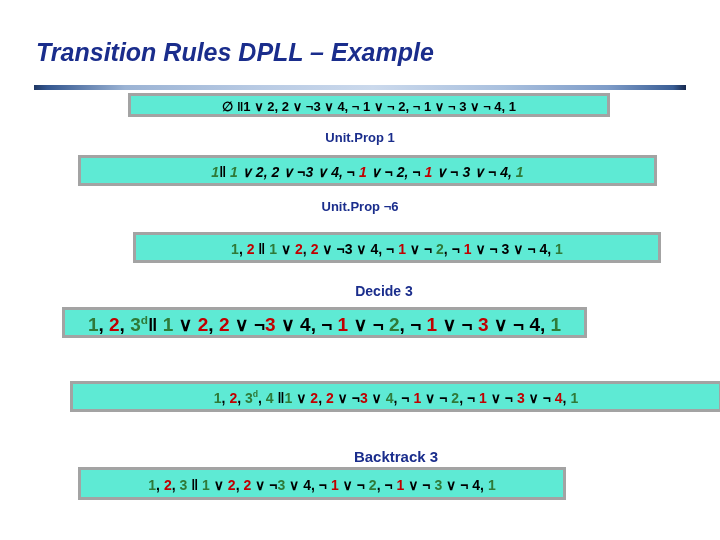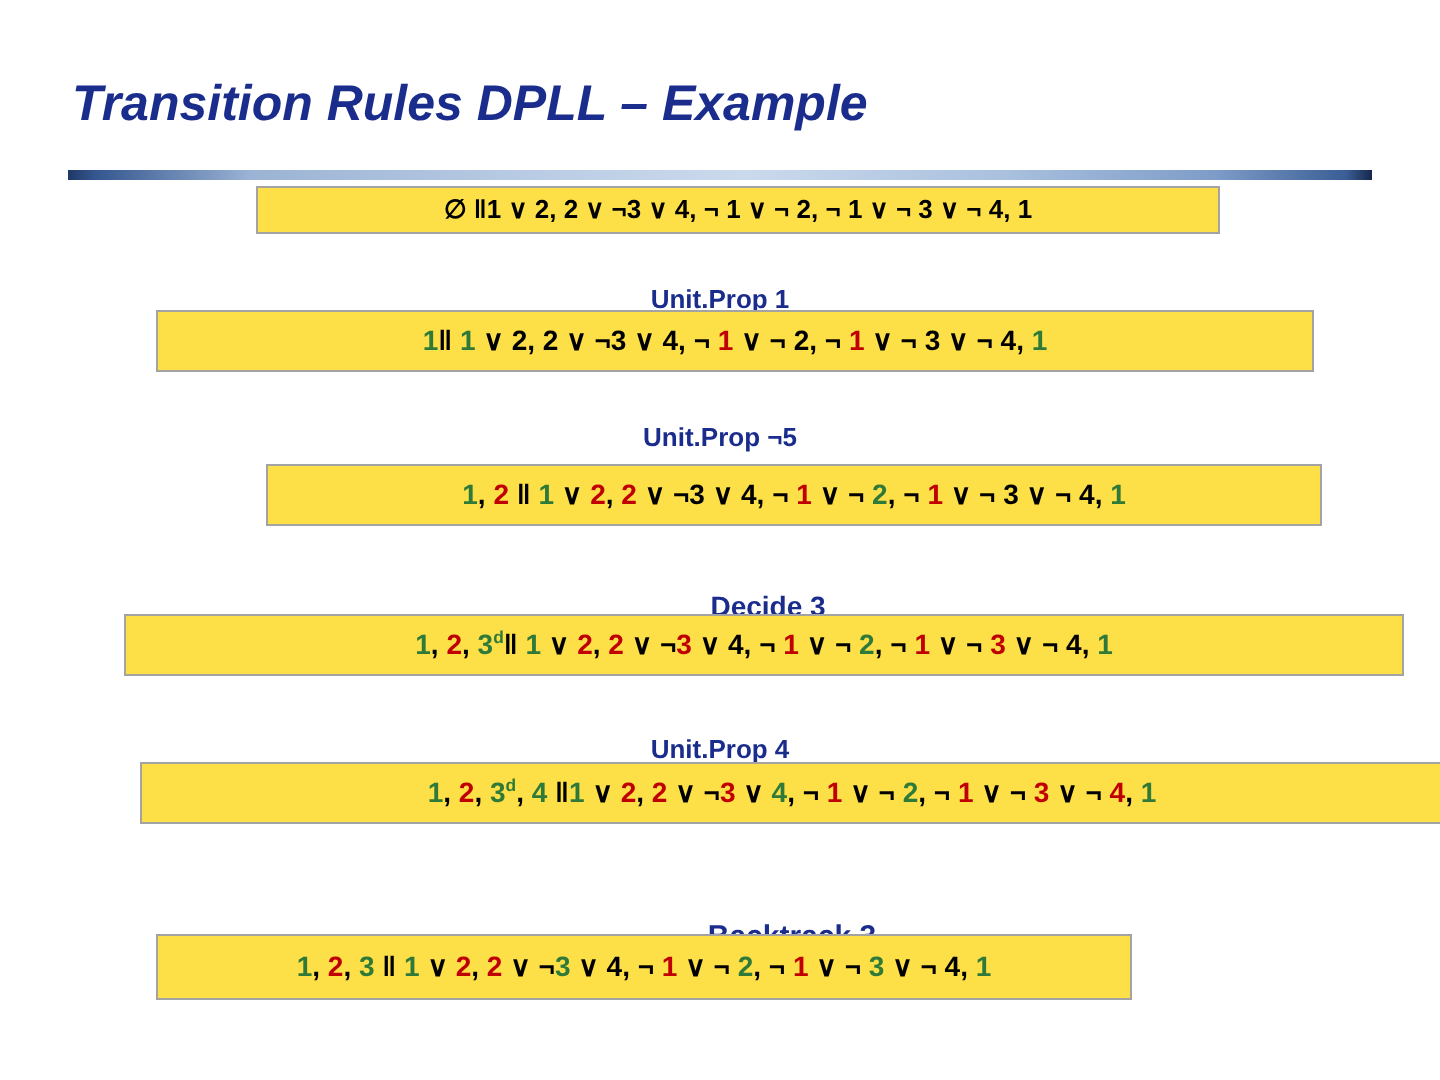--- a/index.html
+++ b/index.html
@@ -41,54 +41,53 @@
     width: 652px;
     height: 5px;
     background: linear-gradient(to right, #1f3864 0%, #33568f 2%, #9bb3d4 14%,
                  #b9cbe4 35%, #cbd9ec 52%, #a9c0de 72%, #7e9cc8 88%, #3a5e95 98%, #16284d 100%);
   }
 
   
   .box {
     position: absolute;
     box-sizing: border-box;
-    border: 1px solid #a3a3a3;
-    background: #fde047;
+    border: 3px solid #a3a3a3;
+    background: #5eead4;
     text-align: center;
     white-space: nowrap;
     font-weight: bold;
     color: #000000;
   }
   .box .inner {
     display: block;
     width: 100%;
   }
 
   .rule-label {
     position: absolute;
     width: 720px;
     left: 0;
     text-align: center;
     color: #1a2d8c;
     font-weight: bold;
     white-space: nowrap;
-    margin-top: 12px;
   }
 
   
   #row0 { left: 128px; top: 93px;  width: 482px; height: 24px; font-size: 13px; line-height: 22px; }
   #lbl0 { top: 130px; font-size: 13px; }
 
-  #row1 { left: 78px;  top: 155px; width: 579px; height: 31px; font-size: 14px; line-height: 29px; }
+  #row1 { left: 78px;  top: 155px; width: 579px; height: 31px; font-size: 14px; line-height: 29px; font-style: italic; }
   #lbl1 { top: 199px; font-size: 13px; }
 
   #row2 { left: 106px; top: 232px; width: 528px; height: 31px; font-size: 14px; line-height: 29px; margin-left: 27px; }
   #lbl2 { top: 283px; font-size: 14px; padding-left: 24px; }
 
-  #row3 { left: 62px;  top: 307px; width: 640px; height: 31px; font-size: 14px; line-height: 29px; }
+  #row3 { left: 62px;  top: 307px; width: 525px; height: 31px; font-size: 19px; line-height: 29px; }
   #lbl3 { top: 355px; font-size: 13px; }
 
   #row4 { left: 70px;  top: 381px; width: 652px; height: 31px; font-size: 14px; line-height: 29px; }
   #lbl4 { top: 448px; font-size: 15px; padding-left: 36px; }
 
   #row5 { left: 78px;  top: 467px; width: 488px; height: 33px; font-size: 14px; line-height: 31px; }
 
   
   .lit-true  { color: #2f7a38; }
   .lit-false { color: #c00000; }
@@ -106,31 +105,30 @@
   <div class="title-rule"></div>
 
   <div class="box" id="row0">
     <span class="inner"><span class="lit-none">∅</span><span class="sep"> ‖</span><span class="lit-none">1</span><span class="lit-none"> ∨ </span><span class="lit-none">2</span><span class="lit-none">, </span><span class="lit-none">2</span><span class="lit-none"> ∨ </span><span class="lit-none">¬</span><span class="lit-none">3</span><span class="lit-none"> ∨ </span><span class="lit-none">4</span><span class="lit-none">, </span><span class="lit-none">¬ </span><span class="lit-none">1</span><span class="lit-none"> ∨ </span><span class="lit-none">¬ </span><span class="lit-none">2</span><span class="lit-none">, </span><span class="lit-none">¬ </span><span class="lit-none">1</span><span class="lit-none"> ∨ </span><span class="lit-none">¬ </span><span class="lit-none">3</span><span class="lit-none"> ∨ </span><span class="lit-none">¬ </span><span class="lit-none">4</span><span class="lit-none">, </span><span class="lit-none">1</span></span>
   </div>
   <div class="rule-label" id="lbl0">Unit.Prop 1</div>
 
   <div class="box" id="row1">
     <span class="inner"><span class="lit-true">1</span><span class="sep">‖</span><span class="lit-none"> </span><span class="lit-true">1</span><span class="lit-none"> ∨ </span><span class="lit-none">2</span><span class="lit-none">, </span><span class="lit-none">2</span><span class="lit-none"> ∨ </span><span class="lit-none">¬</span><span class="lit-none">3</span><span class="lit-none"> ∨ </span><span class="lit-none">4</span><span class="lit-none">, </span><span class="lit-none">¬ </span><span class="lit-false">1</span><span class="lit-none"> ∨ </span><span class="lit-none">¬ </span><span class="lit-none">2</span><span class="lit-none">, </span><span class="lit-none">¬ </span><span class="lit-false">1</span><span class="lit-none"> ∨ </span><span class="lit-none">¬ </span><span class="lit-none">3</span><span class="lit-none"> ∨ </span><span class="lit-none">¬ </span><span class="lit-none">4</span><span class="lit-none">, </span><span class="lit-true">1</span></span>
   </div>
-  <div class="rule-label" id="lbl1">Unit.Prop ¬5</div>
+  <div class="rule-label" id="lbl1">Unit.Prop ¬6</div>
 
   <div class="box" id="row2">
     <span class="inner"><span class="lit-true">1</span><span class="lit-none">, </span><span class="lit-false">2</span><span class="sep"> ‖ </span><span class="lit-true">1</span><span class="lit-none"> ∨ </span><span class="lit-false">2</span><span class="lit-none">, </span><span class="lit-false">2</span><span class="lit-none"> ∨ </span><span class="lit-none">¬</span><span class="lit-none">3</span><span class="lit-none"> ∨ </span><span class="lit-none">4</span><span class="lit-none">, </span><span class="lit-none">¬ </span><span class="lit-false">1</span><span class="lit-none"> ∨ </span><span class="lit-none">¬ </span><span class="lit-true">2</span><span class="lit-none">, </span><span class="lit-none">¬ </span><span class="lit-false">1</span><span class="lit-none"> ∨ </span><span class="lit-none">¬ </span><span class="lit-none">3</span><span class="lit-none"> ∨ </span><span class="lit-none">¬ </span><span class="lit-none">4</span><span class="lit-none">, </span><span class="lit-true">1</span></span>
   </div>
   <div class="rule-label" id="lbl2">Decide  3</div>
 
   <div class="box" id="row3">
     <span class="inner"><span class="lit-true">1</span><span class="lit-none">, </span><span class="lit-false">2</span><span class="lit-none">, </span><span class="lit-true">3<sup class="dec">d</sup></span><span class="sep">‖</span><span class="lit-none"> </span><span class="lit-true">1</span><span class="lit-none"> ∨ </span><span class="lit-false">2</span><span class="lit-none">, </span><span class="lit-false">2</span><span class="lit-none"> ∨ </span><span class="lit-none">¬</span><span class="lit-false">3</span><span class="lit-none"> ∨ </span><span class="lit-none">4</span><span class="lit-none">, </span><span class="lit-none">¬ </span><span class="lit-false">1</span><span class="lit-none"> ∨ </span><span class="lit-none">¬ </span><span class="lit-true">2</span><span class="lit-none">, </span><span class="lit-none">¬ </span><span class="lit-false">1</span><span class="lit-none"> ∨ </span><span class="lit-none">¬ </span><span class="lit-false">3</span><span class="lit-none"> ∨ </span><span class="lit-none">¬ </span><span class="lit-none">4</span><span class="lit-none">, </span><span class="lit-true">1</span></span>
   </div>
-  <div class="rule-label" id="lbl3">Unit.Prop 4</div>
 
   <div class="box" id="row4">
     <span class="inner"><span class="lit-true">1</span><span class="lit-none">, </span><span class="lit-false">2</span><span class="lit-none">, </span><span class="lit-true">3<sup class="dec">d</sup></span><span class="lit-none">, </span><span class="lit-true">4</span><span class="sep"> ‖</span><span class="lit-true">1</span><span class="lit-none"> ∨ </span><span class="lit-false">2</span><span class="lit-none">, </span><span class="lit-false">2</span><span class="lit-none"> ∨ </span><span class="lit-none">¬</span><span class="lit-false">3</span><span class="lit-none"> ∨ </span><span class="lit-true">4</span><span class="lit-none">, </span><span class="lit-none">¬ </span><span class="lit-false">1</span><span class="lit-none"> ∨ </span><span class="lit-none">¬ </span><span class="lit-true">2</span><span class="lit-none">, </span><span class="lit-none">¬ </span><span class="lit-false">1</span><span class="lit-none"> ∨ </span><span class="lit-none">¬ </span><span class="lit-false">3</span><span class="lit-none"> ∨ </span><span class="lit-none">¬ </span><span class="lit-false">4</span><span class="lit-none">, </span><span class="lit-true">1</span></span>
   </div>
   <div class="rule-label" id="lbl4">Backtrack 3</div>
 
   <div class="box" id="row5">
     <span class="inner"><span class="lit-true">1</span><span class="lit-none">, </span><span class="lit-false">2</span><span class="lit-none">, </span><span class="lit-true">3</span><span class="sep"> ‖ </span><span class="lit-true">1</span><span class="lit-none"> ∨ </span><span class="lit-false">2</span><span class="lit-none">, </span><span class="lit-false">2</span><span class="lit-none"> ∨ </span><span class="lit-none">¬</span><span class="lit-true">3</span><span class="lit-none"> ∨ </span><span class="lit-none">4</span><span class="lit-none">, </span><span class="lit-none">¬ </span><span class="lit-false">1</span><span class="lit-none"> ∨ </span><span class="lit-none">¬ </span><span class="lit-true">2</span><span class="lit-none">, </span><span class="lit-none">¬ </span><span class="lit-false">1</span><span class="lit-none"> ∨ </span><span class="lit-none">¬ </span><span class="lit-true">3</span><span class="lit-none"> ∨ </span><span class="lit-none">¬ </span><span class="lit-none">4</span><span class="lit-none">, </span><span class="lit-true">1</span></span>
   </div>
 

